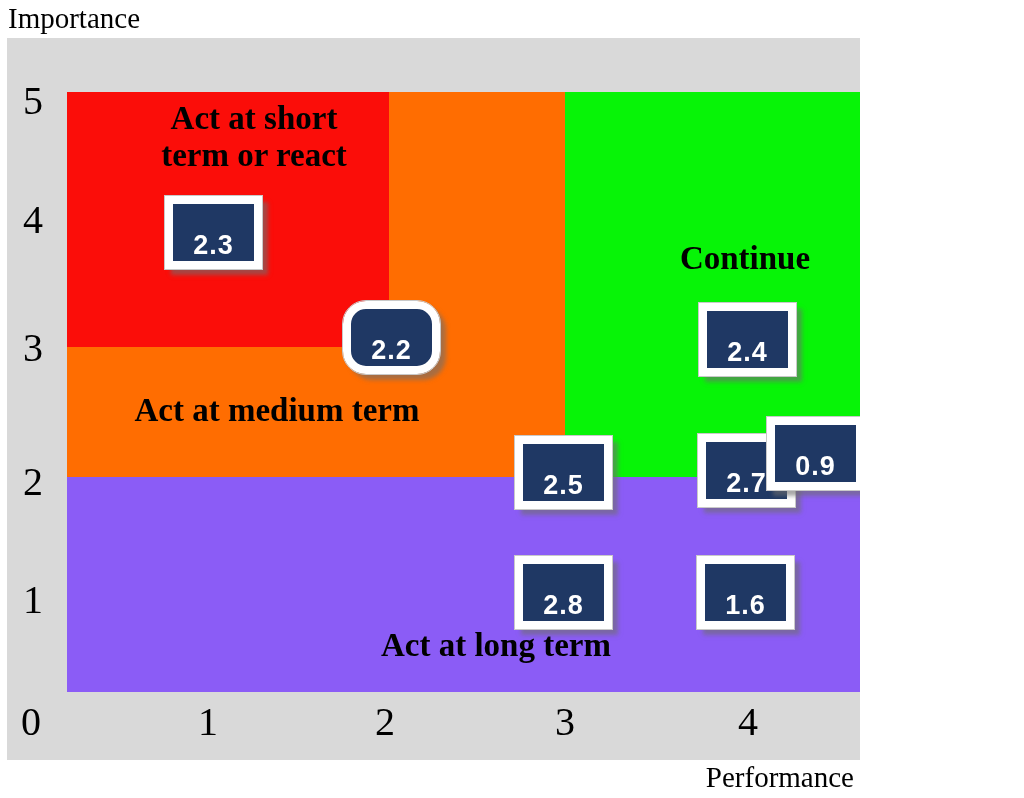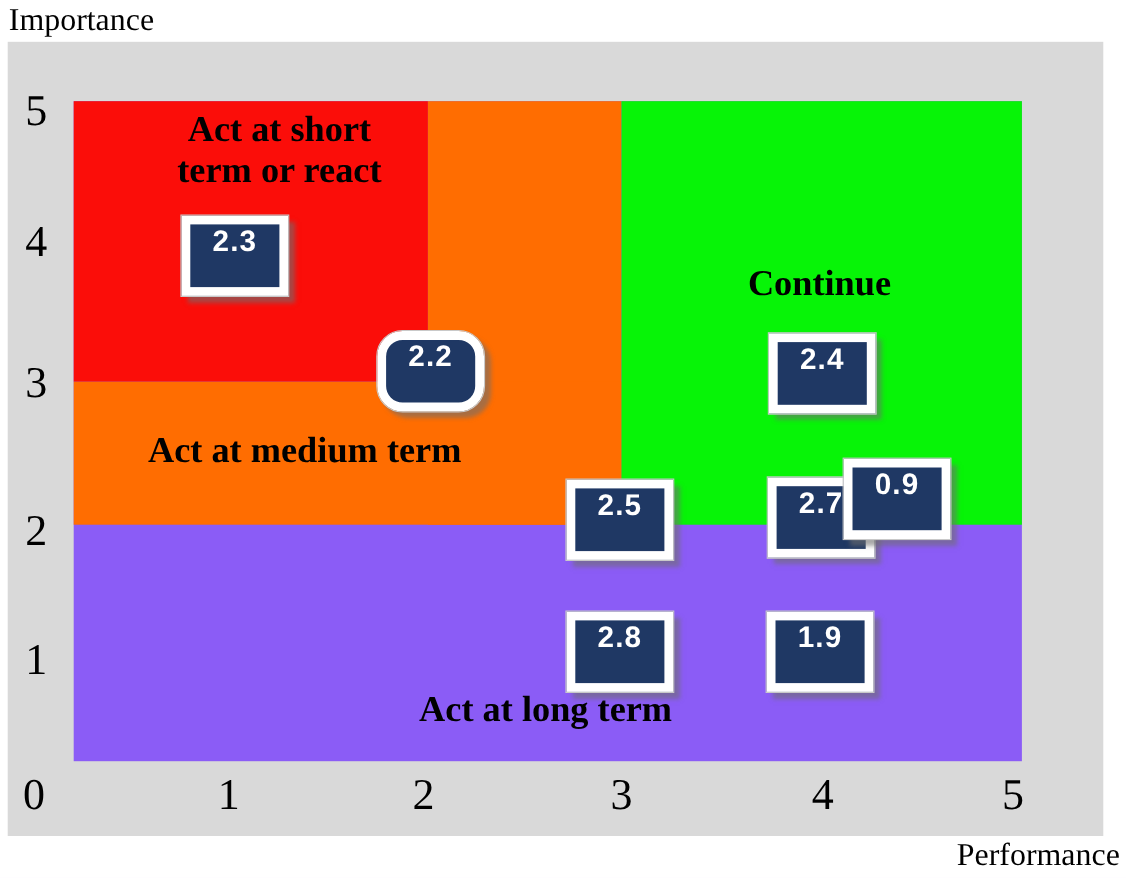--- a/index.html
+++ b/index.html
@@ -1,17 +1,17 @@
 <!DOCTYPE html>
 <html><head>
 <meta charset="utf-8">
 <style>
   html,body{margin:0;padding:0;background:#ffffff;}
   #stage{
-    position:relative;width:1024px;height:798px;background:#ffffff;overflow:hidden;
+    position:relative;width:860px;height:798px;background:#ffffff;overflow:hidden;
     font-family:"Liberation Serif","DejaVu Serif",serif;color:#000;
   }
   .axis-title{position:absolute;font-size:29px;color:#000;white-space:nowrap;}
   #importance-title{left:8px;top:2px;}
   #performance-title{right:6px;top:761px;}
   #gray-panel{position:absolute;left:7px;top:38px;width:996px;height:722px;background:#d9d9d9;}
   #plot-area{position:absolute;left:60px;top:54px;width:862px;height:600px;background:#8b5cf6;}
   .zone{position:absolute;}
   #zone-red{left:0;top:0;width:322px;height:255px;background:#fb0d09;}
   #zone-orange-v{left:322px;top:0;width:176px;height:385px;background:#ff6d01;}
@@ -22,21 +22,21 @@
     color:#000;text-align:center;transform:translateX(-50%);white-space:nowrap;
   }
   #label-short{left:187px;top:8px;}
   #label-medium{left:210px;top:300px;}
   #label-continue{left:678px;top:148px;}
   #label-long{left:429px;top:535px;}
   .point-box{
     position:absolute;width:81px;height:57px;background:#1f3864;
     border:8px solid #ffffff;outline:1px solid #c9c9c9;
     box-shadow:6px 6px 4px rgba(110,110,110,0.60);
-    display:flex;align-items:flex-start;justify-content:center;
+    display:flex;align-items:flex-end;justify-content:center;
   }
   .point-box span{
     font-family:"Liberation Sans","DejaVu Sans",sans-serif;
     font-weight:700;font-size:27px;color:#ffffff;letter-spacing:1px;
   }
   .ytick{
     position:absolute;left:11px;width:44px;height:40px;line-height:40px;
     font-size:40px;text-align:center;
   }
   .xtick{
@@ -83,21 +83,21 @@
       <div class="point-box" style="left:631px;top:342px;">
         <span>2.7</span>
       </div>
       <div class="point-box" style="left:700px;top:325px;">
         <span>0.9</span>
       </div>
       <div class="point-box" style="left:448px;top:464px;">
         <span>2.8</span>
       </div>
       <div class="point-box" style="left:630px;top:464px;">
-        <span>1.9</span>
+        <span>1.6</span>
       </div>
 
     </div>
   </div>
 
   <div class="ytick" style="top:81px;">5</div>
   <div class="ytick" style="top:200px;">4</div>
   <div class="ytick" style="top:328px;">3</div>
   <div class="ytick" style="top:462px;">2</div>
   <div class="ytick" style="top:580px;">1</div>

